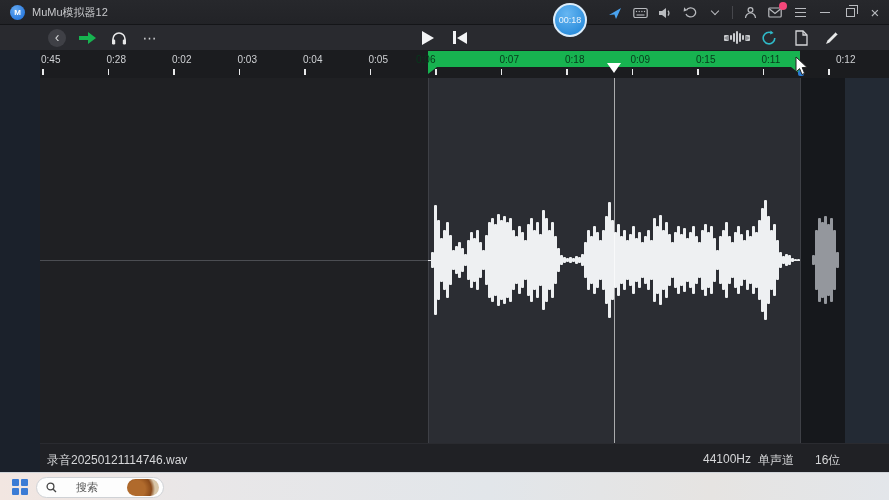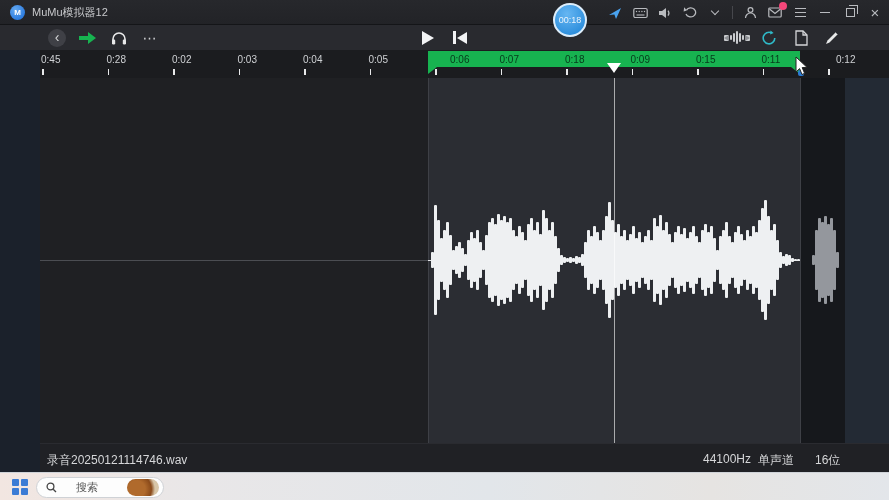--- a/index.html
+++ b/index.html
@@ -246,21 +246,21 @@
         <span class="ruler-label" style="left: 66.5px;">0:28</span>
         <i class="ruler-tick" style="left: 67.5px;"></i>
         <span class="ruler-label" style="left: 132px;">0:02</span>
         <i class="ruler-tick" style="left: 133px;"></i>
         <span class="ruler-label" style="left: 197.5px;">0:03</span>
         <i class="ruler-tick" style="left: 198.5px;"></i>
         <span class="ruler-label" style="left: 263px;">0:04</span>
         <i class="ruler-tick" style="left: 264px;"></i>
         <span class="ruler-label" style="left: 328.5px;">0:05</span>
         <i class="ruler-tick" style="left: 329.5px;"></i>
-        <span class="ruler-label on-green" style="left: 410px;">0:06</span>
+        <span class="ruler-label on-green" style="left: 376px;">0:06</span>
         <i class="ruler-tick" style="left: 395px;"></i>
         <span class="ruler-label on-green" style="left: 459.5px;">0:07</span>
         <i class="ruler-tick" style="left: 460.5px;"></i>
         <span class="ruler-label on-green" style="left: 525px;">0:18</span>
         <i class="ruler-tick" style="left: 526px;"></i>
         <span class="ruler-label on-green" style="left: 590.5px;">0:09</span>
         <i class="ruler-tick" style="left: 591.5px;"></i>
         <span class="ruler-label on-green" style="left: 656px;">0:15</span>
         <i class="ruler-tick" style="left: 657px;"></i>
         <span class="ruler-label on-green" style="left: 721.5px;">0:11</span>

